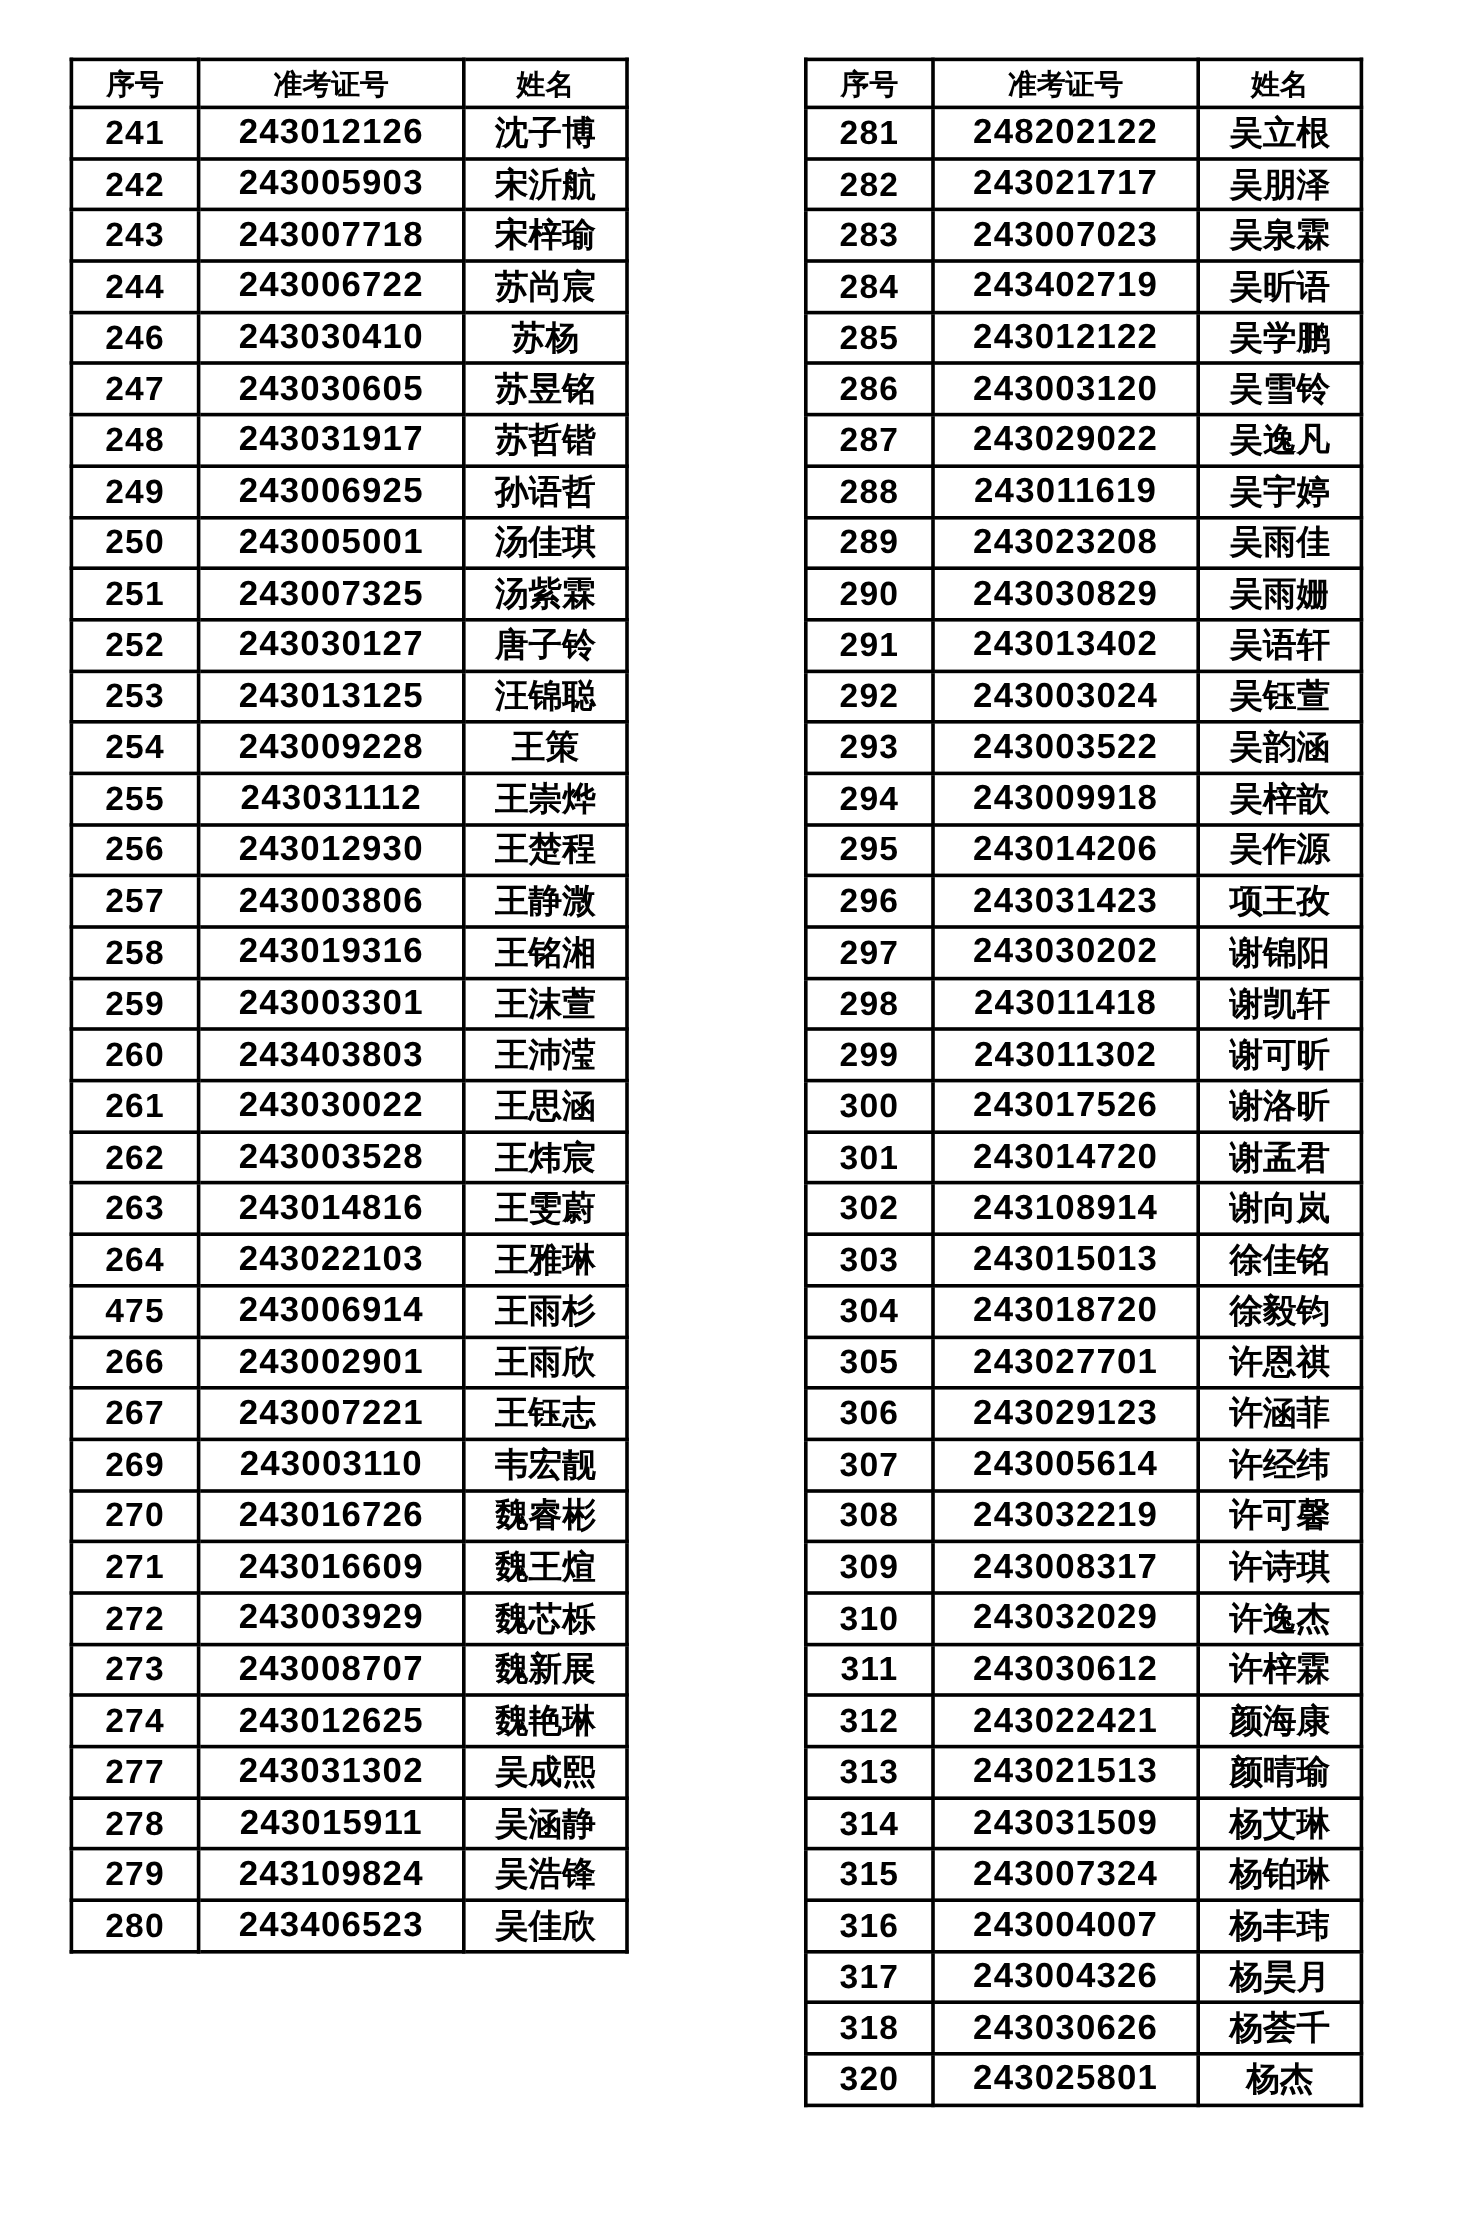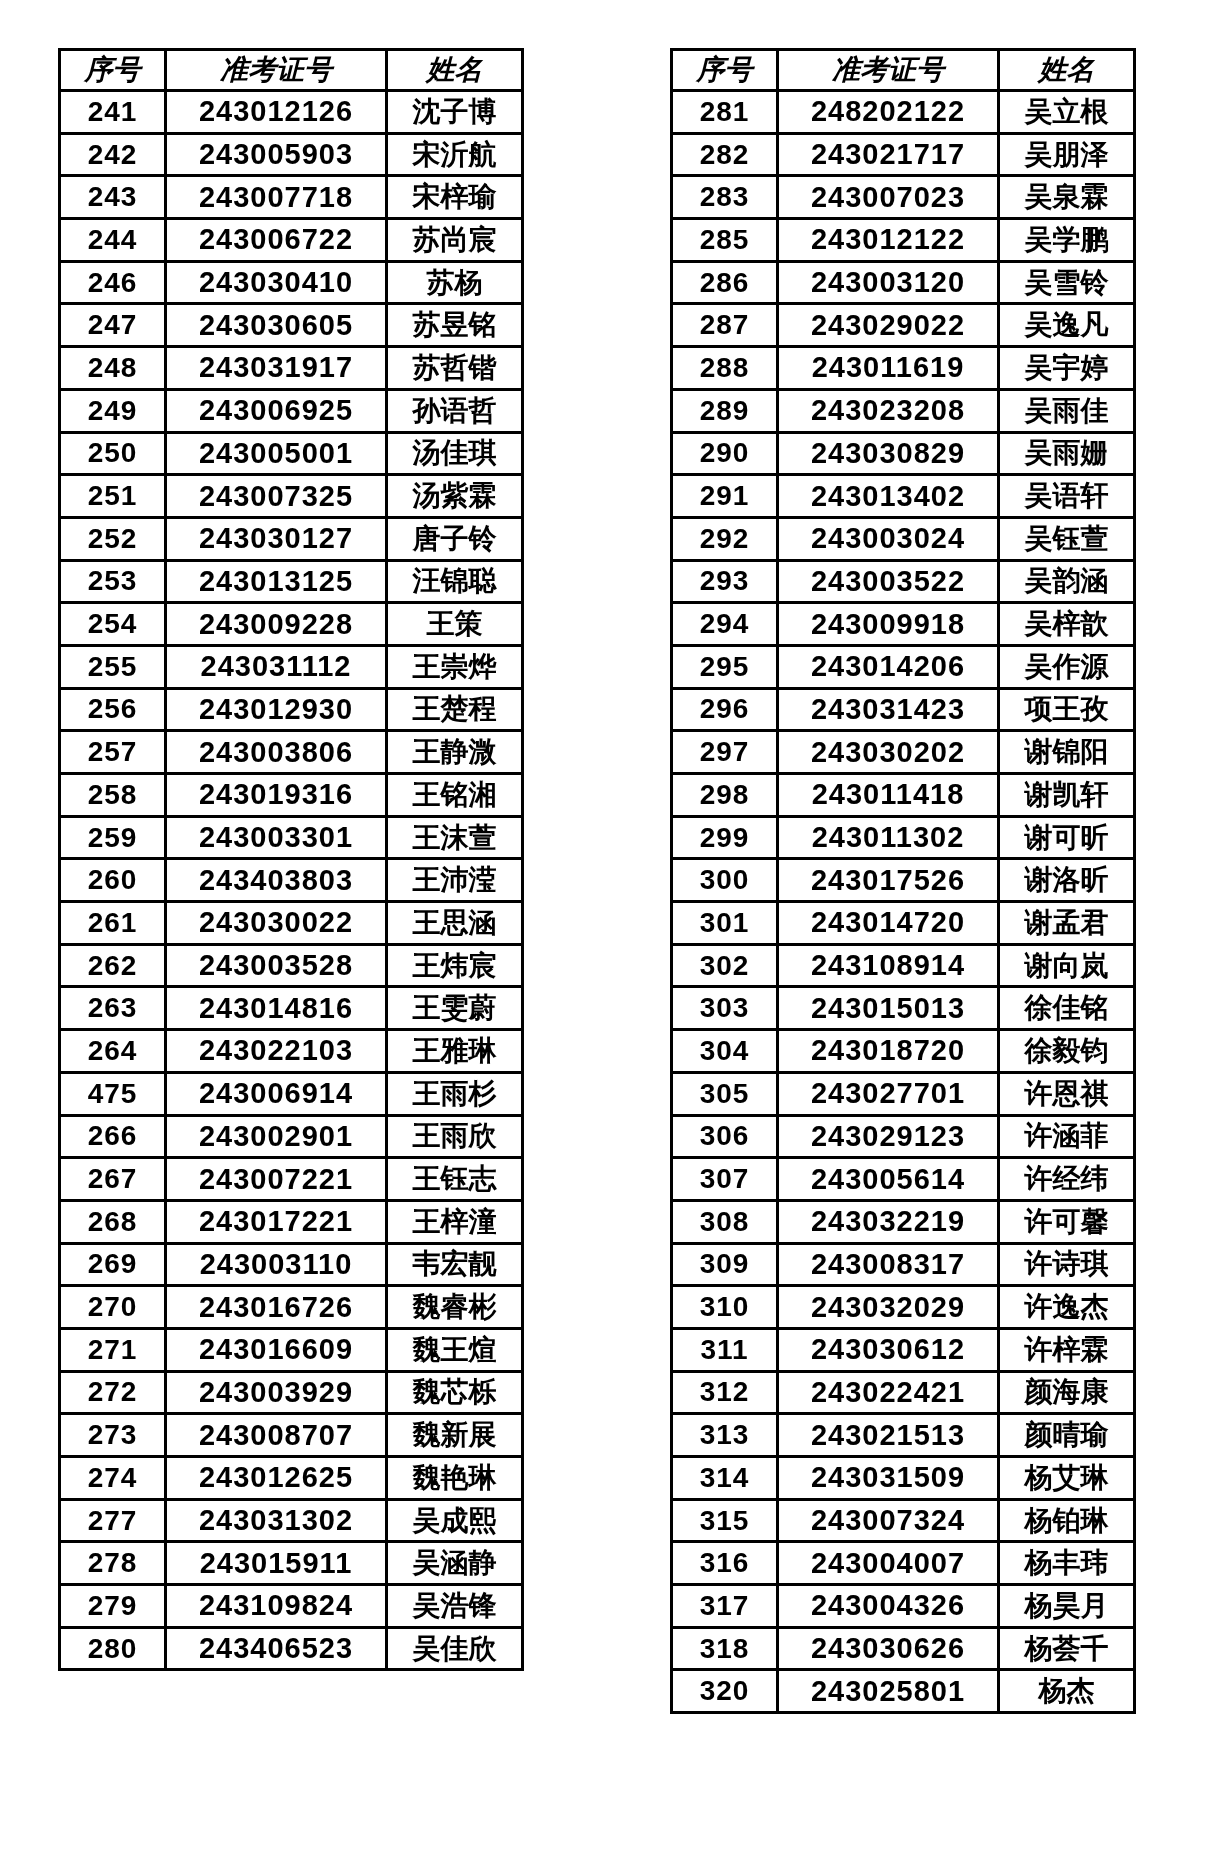--- a/index.html
+++ b/index.html
@@ -29,21 +29,21 @@
   .roster th, .roster td {
     border: 3px solid #000000;
     text-align: center;
     vertical-align: middle;
     padding: 0;
     overflow: hidden;
     white-space: nowrap;
   }
   .roster thead tr { height: 40px; }
   .roster tbody tr { height: 42.7px; }
-  .roster th { font-size: 28px; font-style: italic; }
+  .roster th { font-size: 24px; }
   .roster td { font-size: 28px; }
   .roster td.ticket-number-cell { font-size: 29px; letter-spacing: 1px; }
   .roster td.serial-cell { letter-spacing: 1px; }
 </style>
 </head>
 <body>
 
 <table class="roster left">
   <colgroup>
     <col class="col-serial">
@@ -182,25 +182,20 @@
         <td class="serial-cell">266</td>
         <td class="ticket-number-cell">243002901</td>
         <td class="name-cell">王雨欣</td>
       </tr>
       <tr>
         <td class="serial-cell">267</td>
         <td class="ticket-number-cell">243007221</td>
         <td class="name-cell">王钰志</td>
       </tr>
       <tr>
-        <td class="serial-cell">268</td>
-        <td class="ticket-number-cell">243017221</td>
-        <td class="name-cell">王梓潼</td>
-      </tr>
-      <tr>
         <td class="serial-cell">269</td>
         <td class="ticket-number-cell">243003110</td>
         <td class="name-cell">韦宏靓</td>
       </tr>
       <tr>
         <td class="serial-cell">270</td>
         <td class="ticket-number-cell">243016726</td>
         <td class="name-cell">魏睿彬</td>
       </tr>
       <tr>
@@ -269,20 +264,25 @@
         <td class="serial-cell">282</td>
         <td class="ticket-number-cell">243021717</td>
         <td class="name-cell">吴朋泽</td>
       </tr>
       <tr>
         <td class="serial-cell">283</td>
         <td class="ticket-number-cell">243007023</td>
         <td class="name-cell">吴泉霖</td>
       </tr>
       <tr>
+        <td class="serial-cell">284</td>
+        <td class="ticket-number-cell">243402719</td>
+        <td class="name-cell">吴昕语</td>
+      </tr>
+      <tr>
         <td class="serial-cell">285</td>
         <td class="ticket-number-cell">243012122</td>
         <td class="name-cell">吴学鹏</td>
       </tr>
       <tr>
         <td class="serial-cell">286</td>
         <td class="ticket-number-cell">243003120</td>
         <td class="name-cell">吴雪铃</td>
       </tr>
       <tr>

